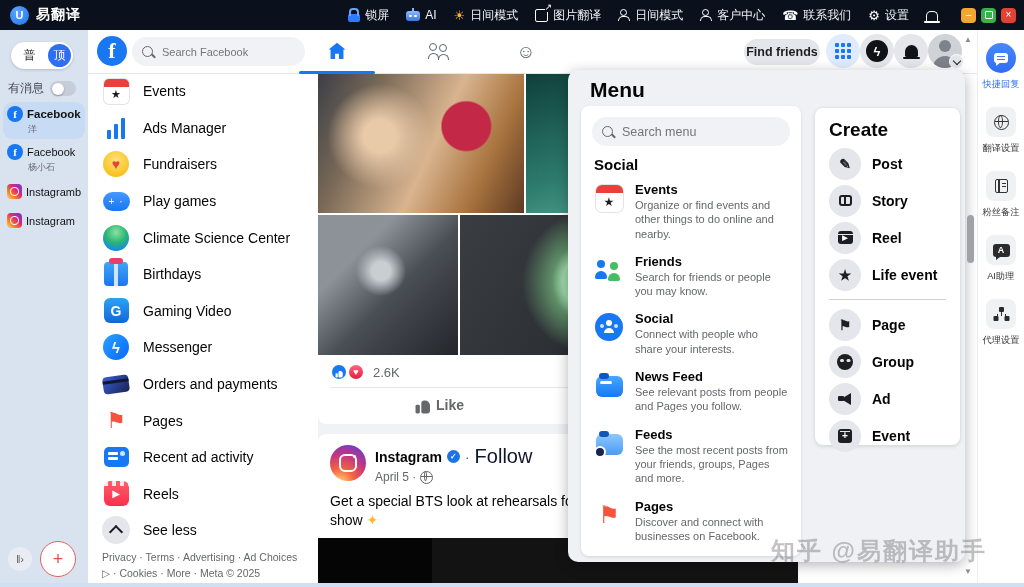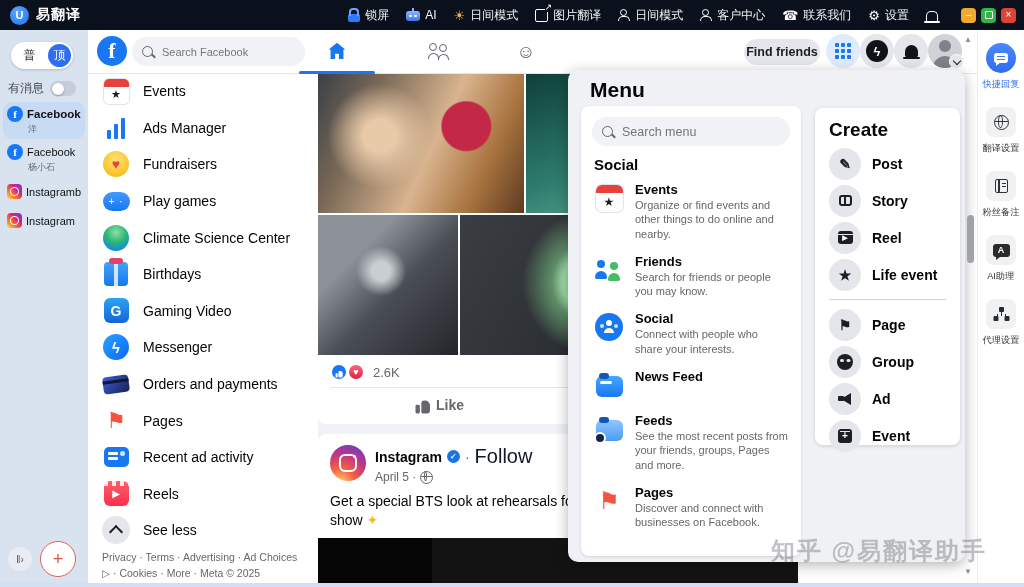--- a/index.html
+++ b/index.html
@@ -567,20 +567,21 @@
             <div class="n">Social</div>
             <div class="d">Connect with people who share your interests.</div>
           </div>
       </div>
       <div class="mitem">
         <span class="mic cc">
             <span class="ic-nf"></span>
           </span>
         <div class="mtext">
             <div class="n">News Feed</div>
+            <div class="d">See relevant posts from people and Pages you follow.</div>
           </div>
       </div>
       <div class="mitem">
         <span class="mic cc">
             <span class="ic-feeds"></span>
           </span>
         <div class="mtext">
             <div class="n">Feeds</div>
             <div class="d">See the most recent posts from your friends, groups, Pages and more.</div>
           </div>

